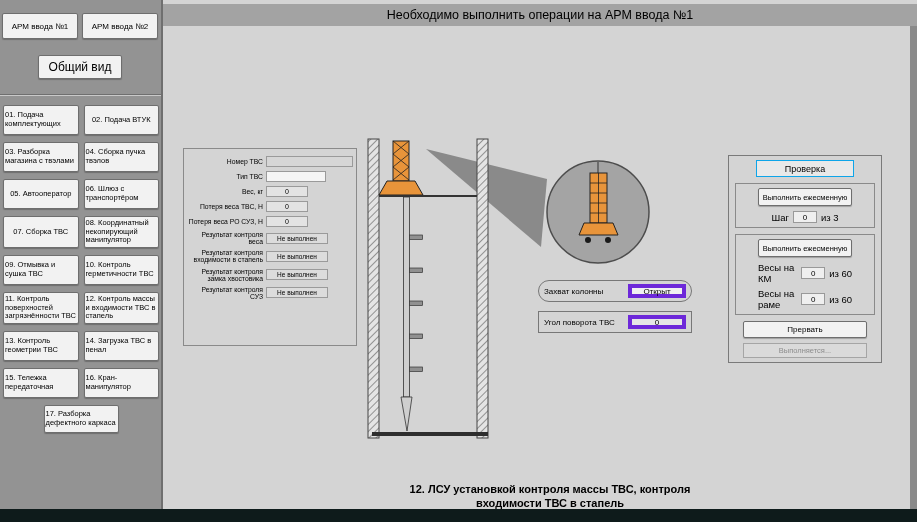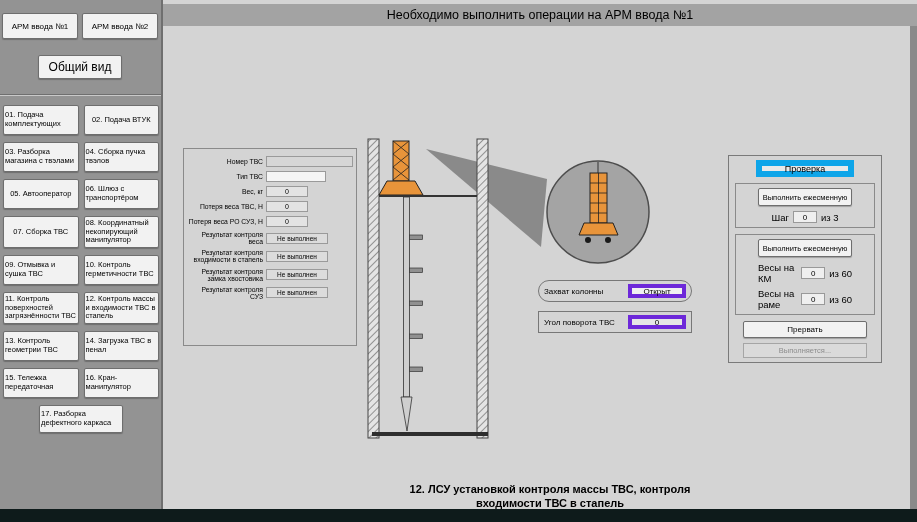--- a/index.html
+++ b/index.html
@@ -37,21 +37,21 @@
   .arm-row { position: absolute; top: 13px; left: 2px; display: flex; gap: 4px; }
   .arm-btn { width: 76px; height: 26px; font-size: 8px; }
   .overview-btn { position: absolute; top: 55px; left: 38px; width: 84px; height: 24px; font-size: 12px; }
   .side-sep { position: absolute; top: 94px; left: 0; width: 100%; height: 2px;
               border-top: 1px solid #6f6f6f; border-bottom: 1px solid #c9c9c9; }
   .side-grid {
     position: absolute; top: 105px; left: 3px; width: 156px;
     display: grid; grid-template-columns: 1fr 1fr; gap: 7px 5px;
   }
   .side-btn { min-height: 30px; font-size: 7.5px; line-height: 1.15; padding: 2px 1px; }
-  .side-btn.full { grid-column: 1 / 3; width: 84px; justify-self: center; min-height: 28px; }
+  .side-btn.full { grid-column: 1 / 3; width: 75px; justify-self: center; min-height: 28px; }
 
   
   .header {
     position: absolute; left: 163px; right: 0; top: 4px; height: 22px;
     background: #a3a3a3;
     display: flex; align-items: center; justify-content: center;
     font-size: 12.5px; color: #000;
     z-index: 3;
   }
   .right-band { position: absolute; right: 0; top: 4px; bottom: 13px; width: 7px; background: #8a8a8a; z-index: 1; }
@@ -92,21 +92,21 @@
   #angle-box { left: 538px; top: 311px; justify-content: space-between; }
   #angle-box .svalue { background: #e6e6e6; }
 
   
   .check-panel {
     position: absolute; left: 728px; top: 155px; width: 154px; height: 208px;
     border: 1px solid #7a7a7a; z-index: 2;
   }
   .check-title {
     margin: 4px auto 6px; width: 98px; height: 17px;
-    border: 6px solid #0ea5e9; background: #e9e9e9;
+    border: 1px solid #0ea5e9; background: #e9e9e9;
     display: flex; align-items: center; justify-content: center; font-size: 9px;
   }
   .check-sub { margin: 0 6px 6px; border: 1px solid #8a8a8a; padding: 4px 20px; }
   .check-btn { height: 18px; font-size: 7.5px; margin: 0 2px 5px; }
   .check-row { display: flex; align-items: center; gap: 4px; font-size: 9.5px; }
   .check-row.center { justify-content: center; }
   .check-row.left { justify-content: flex-start; padding: 0 2px; margin-top: 4px; }
   .check-row.left .lbl { flex: 1; text-align: left; }
   .valbox {
     width: 24px; height: 12px; border: 1px solid #999; background: #efefef;

